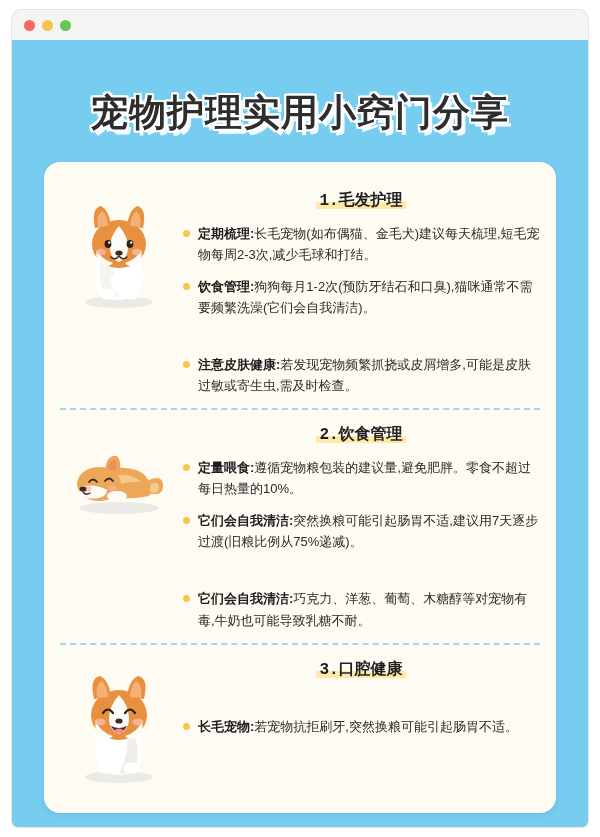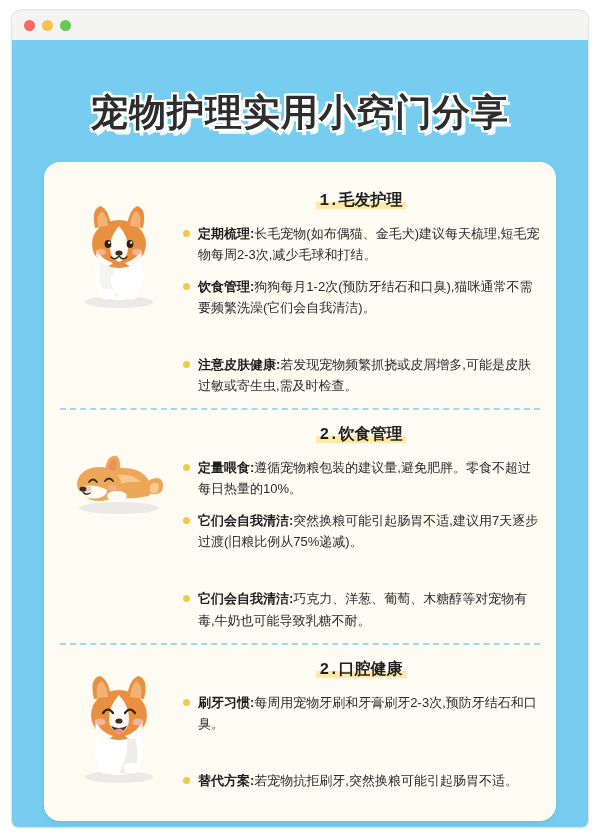--- a/index.html
+++ b/index.html
@@ -316,28 +316,25 @@
               <path d="M44 59 q8 12 16 0 q-8 4 -16 0z" fill="#3b2b21"></path>
               <path d="M44 59 q8 13 16 0 q-8 5 -16 0" fill="#4a3228"></path>
               <ellipse cx="52" cy="64" rx="4" ry="2.6" fill="#f08b8b"></ellipse>
 
               <ellipse cx="39" cy="101" rx="8.5" ry="5.5" fill="#ffffff"></ellipse>
               <ellipse cx="65" cy="101" rx="8.5" ry="5.5" fill="#ffffff"></ellipse>
             </svg>
           </div>
           <div class="section-body">
             <div class="section-heading">
-              <span class="hl">2.口腔健康</span>
+              <span class="hl">3.口腔健康</span>
             </div>
             <ul class="points">
               <li>
-                <span class="lbl">刷牙习惯:</span><span>每周用宠物牙刷和牙膏刷牙2-3次,预防牙结石和口臭。</span>
-              </li>
-              <li>
-                <span class="lbl">替代方案:</span><span>若宠物抗拒刷牙,突然换粮可能引起肠胃不适。</span>
+                <span class="lbl">长毛宠物:</span><span>若宠物抗拒刷牙,突然换粮可能引起肠胃不适。</span>
               </li>
             </ul>
           </div>
         </div>
 
       </div>
     </div>
   </div>
 </div>
 

